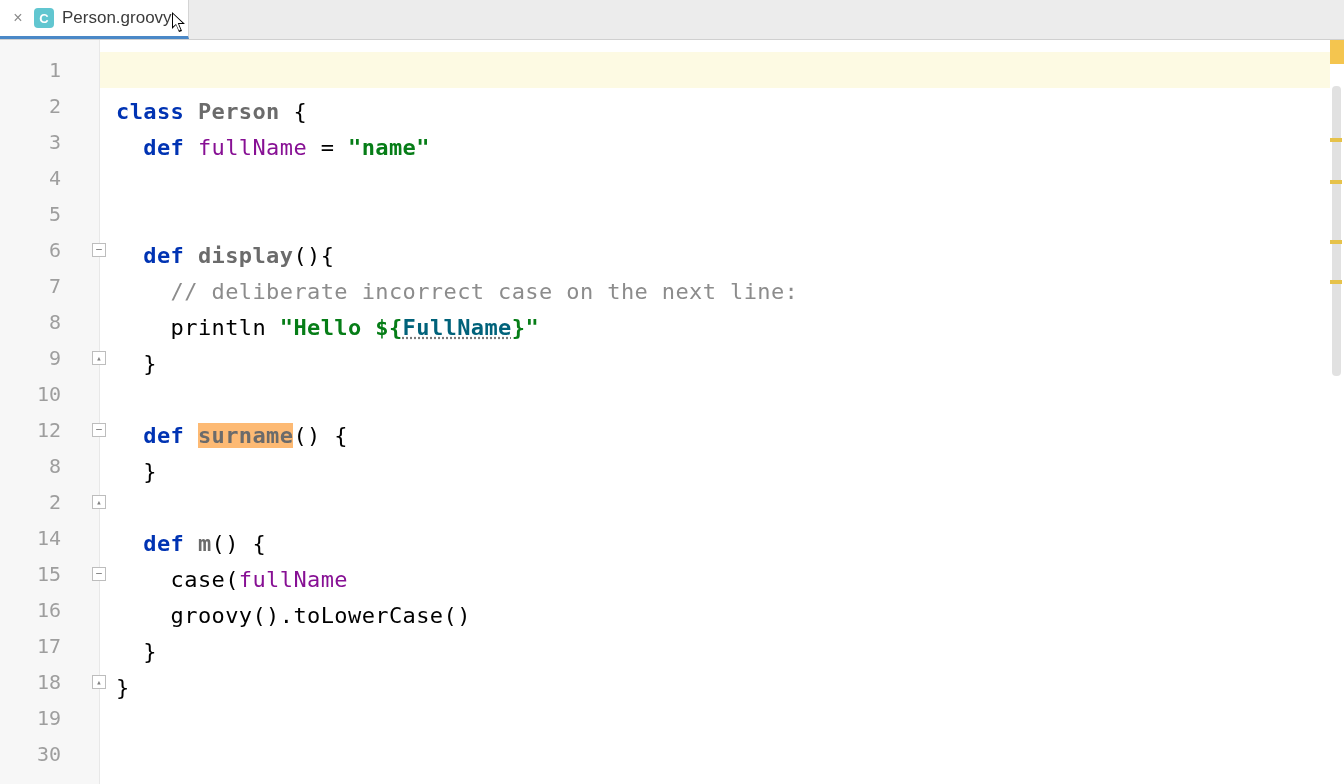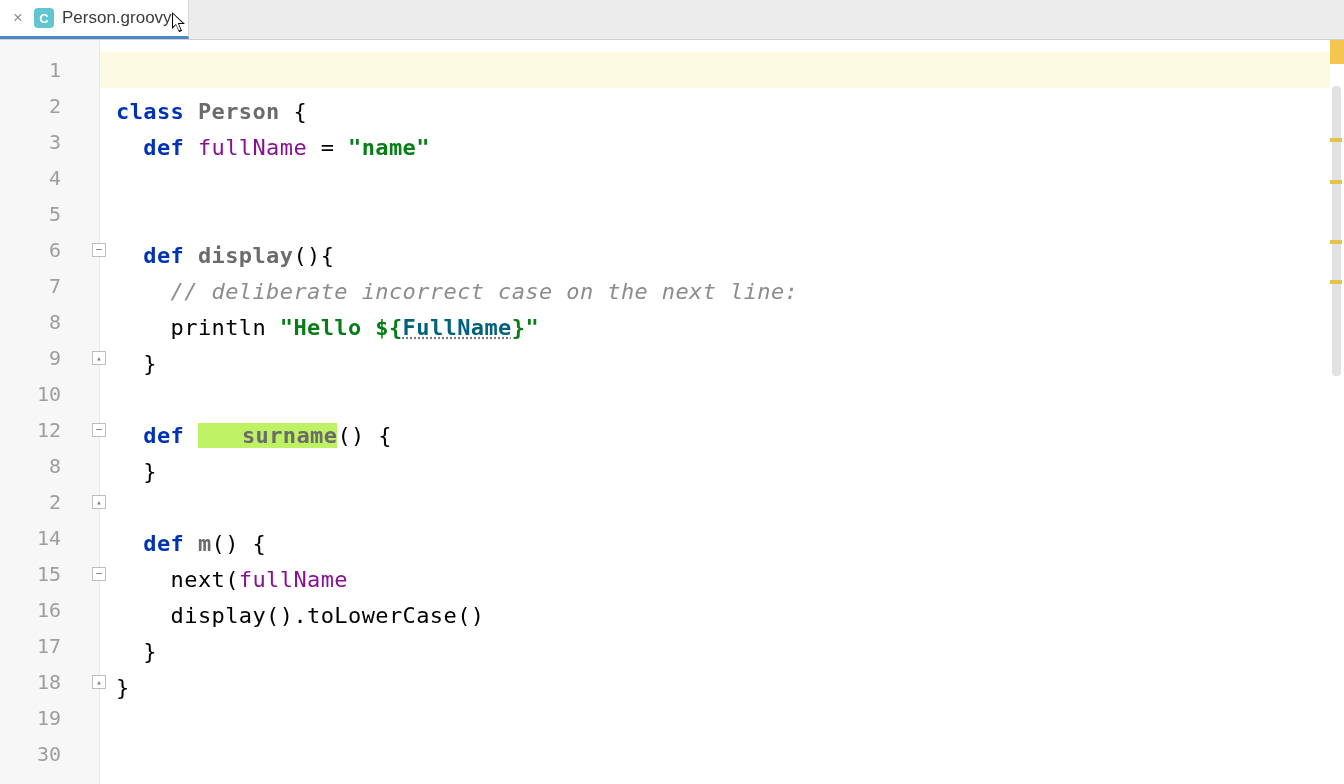--- a/index.html
+++ b/index.html
@@ -110,24 +110,24 @@
   .code-line.current {
     background: #fdfae3;
     margin-left: -16px;
     padding-left: 16px;
     width: calc(100% + 16px);
   }
   .t-kw    { color: #0033b3; font-weight: 600; }
   .t-class { color: #6b6b6b; font-weight: bold; }
   .t-field { color: #871094; }
   .t-str   { color: #067d17; font-weight: 600; }
-  .t-cmt   { color: #8c8c8c; font-style: italic; }
+  .t-cmt   { color: #8c8c8c; }
   .t-intrp { color: #00627a; font-weight: 600; }
   .t-warn  { text-decoration-line: underline; text-decoration-style: dotted; text-decoration-color: #7a7a7a; }
-  .t-hl    { background: #bef264; padding-left: 44px; }
+  .t-hl    { background: #fdba74; }
 
   
   .stripe {
     position: absolute;
     top: 0;
     right: 0;
     width: 14px;
     height: 100%;
     background: #ffffff;
   }
@@ -257,22 +257,22 @@
     <div class="code-line"><span></span></div>
     <div class="code-line"><span>  </span><span class="t-kw">def</span><span> </span><span class="t-class">display</span><span>(){</span></div>
     <div class="code-line"><span>    </span><span class="t-cmt">// deliberate incorrect case on the next line:</span></div>
     <div class="code-line"><span>    </span><span>println </span><span class="t-str">"Hello </span><span class="t-str">${</span><span class="t-intrp t-warn">FullName</span><span class="t-str">}</span><span class="t-str">"</span></div>
     <div class="code-line"><span>  }</span></div>
     <div class="code-line"><span></span></div>
     <div class="code-line"><span>  </span><span class="t-kw">def</span><span> </span><span class="t-class t-hl">surname</span><span>() {</span></div>
     <div class="code-line"><span>  }</span></div>
     <div class="code-line"><span></span></div>
     <div class="code-line"><span>  </span><span class="t-kw">def</span><span> </span><span class="t-class">m</span><span>() {</span></div>
-    <div class="code-line"><span>    </span><span>next(</span><span class="t-field">fullName</span></div>
-    <div class="code-line"><span>    </span><span>display().toLowerCase()</span></div>
+    <div class="code-line"><span>    </span><span>case(</span><span class="t-field">fullName</span></div>
+    <div class="code-line"><span>    </span><span>groovy().toLowerCase()</span></div>
     <div class="code-line"><span>  }</span></div>
     <div class="code-line"><span>}</span></div>
     <div class="code-line"><span></span></div>
   </div>
 
   <div class="stripe">
     <div class="mk-top"></div>
     <div class="thumb"></div>
     <div class="mk" style="top:98px"></div>
     <div class="mk" style="top:140px"></div>

